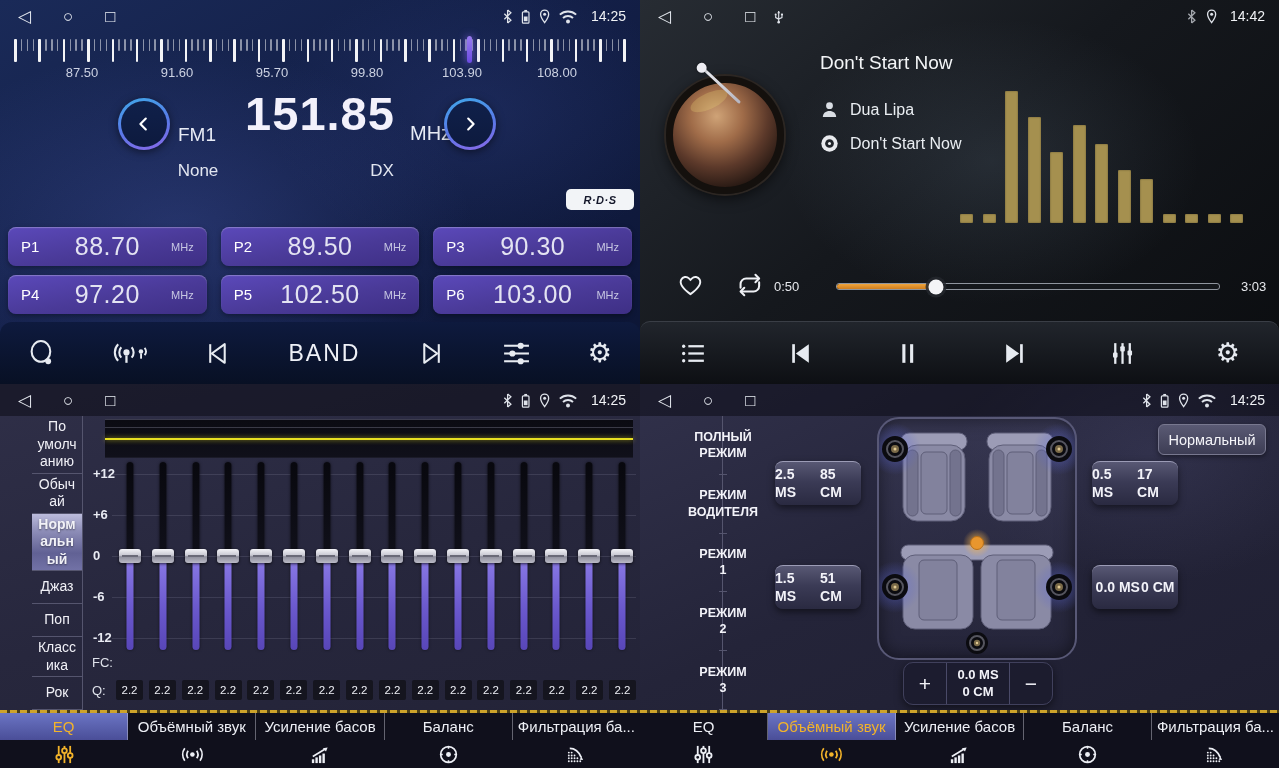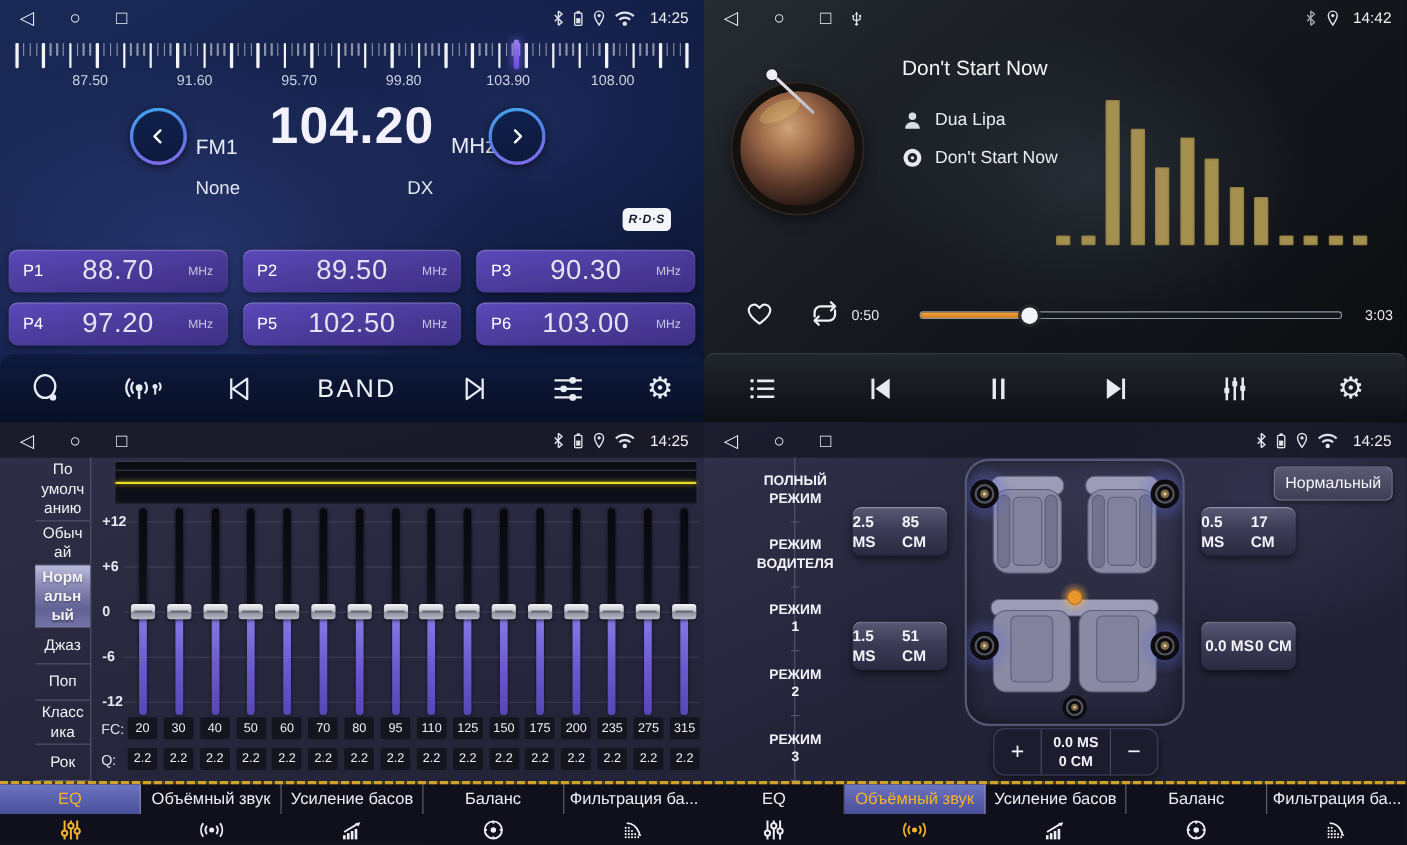--- a/index.html
+++ b/index.html
@@ -49,21 +49,21 @@
     background:linear-gradient(180deg,#10204a,#0d1a3e) padding-box,
                linear-gradient(165deg,#3fa8e8 0%,#5a78e8 55%,#8a68e8 100%) border-box;
     display:flex;align-items:center;justify-content:center;box-shadow:0 2px 8px rgba(0,0,0,.5);}
   #btn-prev{left:118px;top:98px;} #btn-next{left:444px;top:98px;}
   .band-label{position:absolute;left:160px;top:124px;width:74px;text-align:center;font-size:19px;color:#e8ecf6;}
   .freq-big{position:absolute;left:213px;top:86px;width:214px;text-align:center;font-size:47px;
     font-weight:bold;color:#f3f1fb;letter-spacing:1px;}
   .freq-unit{position:absolute;left:410px;top:122px;width:60px;font-size:20px;color:#e8ecf6;}
   .sub-none{position:absolute;left:156px;top:161px;width:84px;text-align:center;font-size:17px;color:#e2e6f0;}
   .sub-dx{position:absolute;left:352px;top:161px;width:60px;text-align:center;font-size:17px;color:#e2e6f0;}
-  .rds-badge{position:absolute;left:566px;top:189px;width:44px;height:21px;background:#f2f4f7;
+  .rds-badge{position:absolute;left:566px;top:189px;width:68px;height:21px;background:#f2f4f7;
     color:#14172a;font-weight:bold;font-style:italic;font-size:11px;border-radius:5px;
     display:flex;align-items:center;justify-content:center;letter-spacing:.5px;}
 
   #radio-presets{position:absolute;left:8px;right:8px;top:227px;height:87px;display:grid;
     grid-template-columns:1fr 1fr 1fr;grid-template-rows:1fr 1fr;gap:9px 14px;}
   .preset{display:flex;align-items:center;border:none;border-radius:8px;cursor:pointer;
     background:linear-gradient(170deg,#5b49ba 0%,#4a3a98 55%,#3e2f85 100%);
     box-shadow:inset 0 1px 1px rgba(255,255,255,.28), 0 2px 5px rgba(0,0,0,.35);
     padding:0 13px;font-family:inherit;}
   .p-id{font-size:15px;color:#fff;width:30px;text-align:left;}
@@ -328,21 +328,21 @@
         <div class="scale-label" style="left: 532px;">108.00</div>
       </div>
   </div>
 
   <div class="round-btn" id="btn-prev">
     <svg width="18" height="18" viewBox="0 0 20 20">
         <path d="M12 4l-6 6 6 6" stroke="#fff" stroke-width="2.4" fill="none" stroke-linecap="round" stroke-linejoin="round"></path>
       </svg>
   </div>
   <div class="band-label">FM1</div>
-  <div class="freq-big">104.20</div>
+  <div class="freq-big">151.85</div>
   <div class="freq-unit">MHz</div>
   <div class="round-btn" id="btn-next">
     <svg width="18" height="18" viewBox="0 0 20 20">
         <path d="M8 4l6 6-6 6" stroke="#fff" stroke-width="2.4" fill="none" stroke-linecap="round" stroke-linejoin="round"></path>
       </svg>
   </div>
   <div class="sub-none">None</div>
   <div class="sub-dx">DX</div>
   <div class="rds-badge">R·D·S</div>
 
@@ -656,38 +656,20 @@
         <div class="eq-track"></div>
         <div class="eq-handle" style="top: 50%; margin-top: -7px;"></div>
       </div>
       <div class="eq-slider">
         <div class="eq-track"></div>
         <div class="eq-handle" style="top: 50%; margin-top: -7px;"></div>
       </div>
     </div>
 
   <span class="eq-vlabel" id="fc-label">FC:</span>
-  <div class="val-row" id="fc-boxes">
-      <div class="val-box">20</div>
-      <div class="val-box">30</div>
-      <div class="val-box">40</div>
-      <div class="val-box">50</div>
-      <div class="val-box">60</div>
-      <div class="val-box">70</div>
-      <div class="val-box">80</div>
-      <div class="val-box">95</div>
-      <div class="val-box">110</div>
-      <div class="val-box">125</div>
-      <div class="val-box">150</div>
-      <div class="val-box">175</div>
-      <div class="val-box">200</div>
-      <div class="val-box">235</div>
-      <div class="val-box">275</div>
-      <div class="val-box">315</div>
-    </div>
   <span class="eq-vlabel" id="q-label">Q:</span>
   <div class="val-row" id="q-boxes">
       <div class="val-box">2.2</div>
       <div class="val-box">2.2</div>
       <div class="val-box">2.2</div>
       <div class="val-box">2.2</div>
       <div class="val-box">2.2</div>
       <div class="val-box">2.2</div>
       <div class="val-box">2.2</div>
       <div class="val-box">2.2</div>

